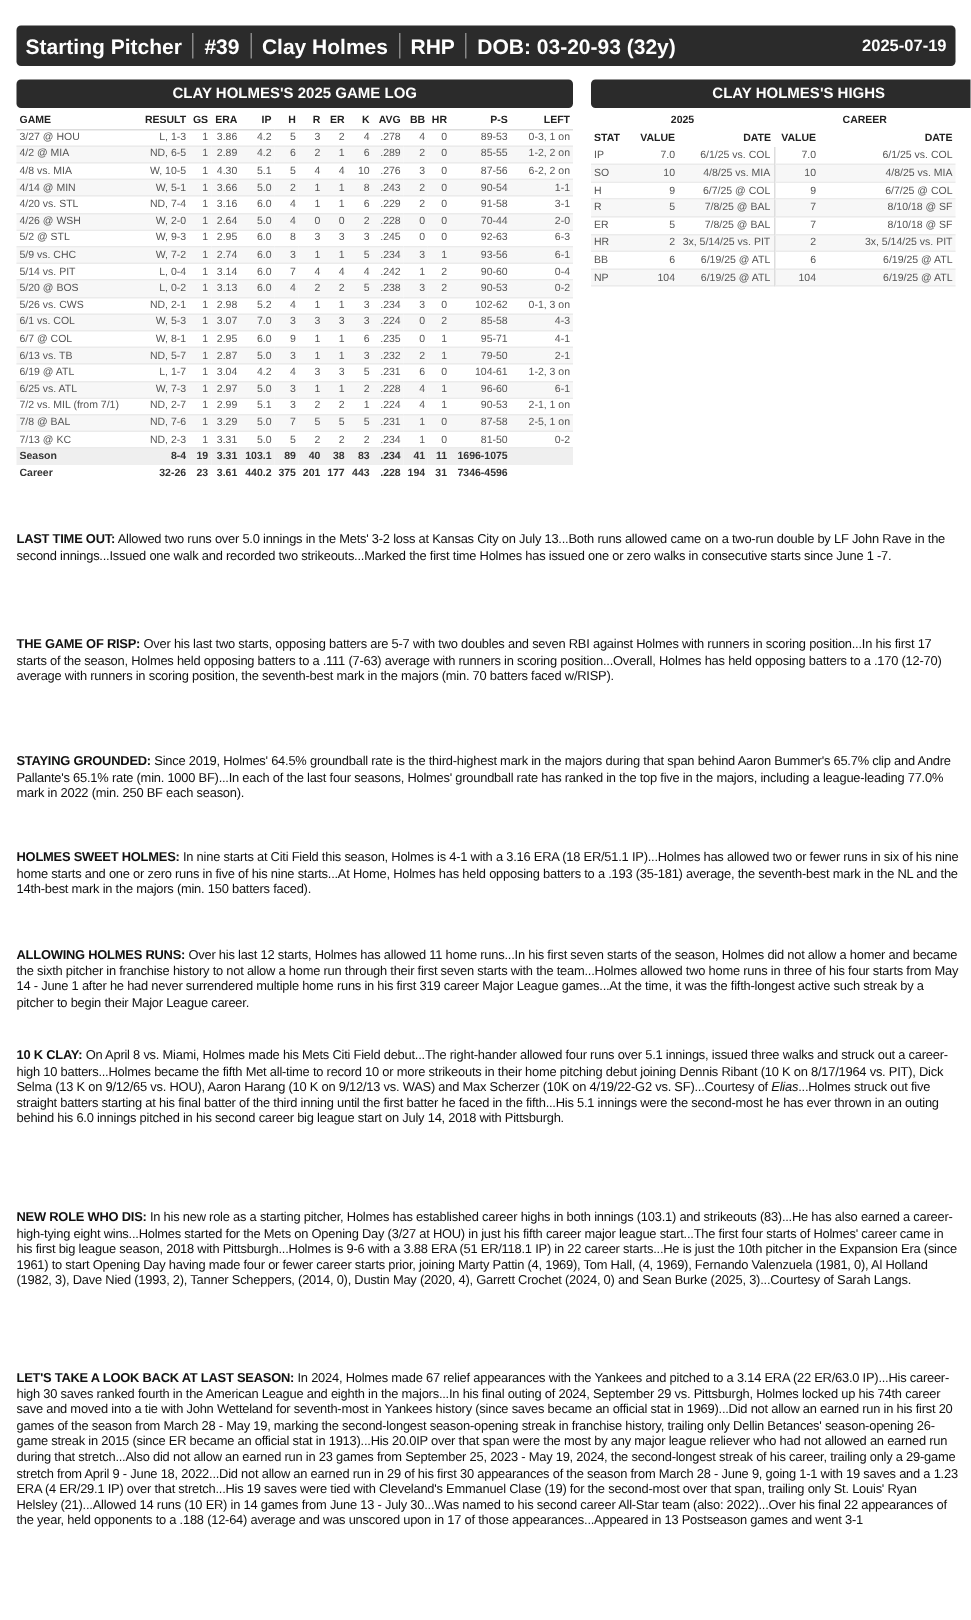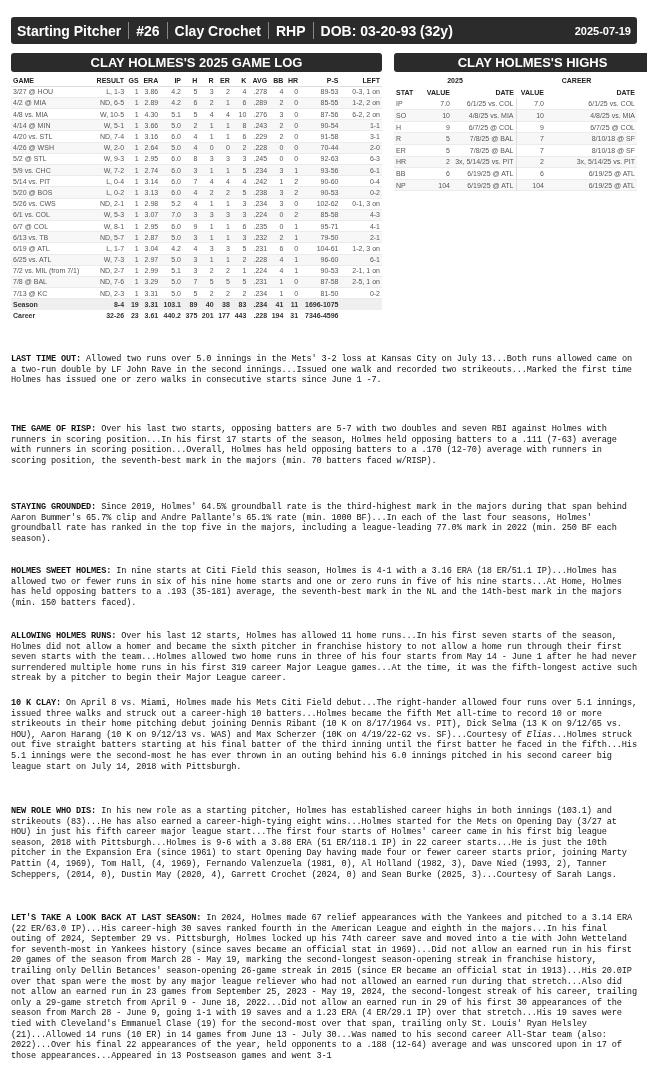--- a/index.html
+++ b/index.html
@@ -11,21 +11,21 @@
     background: #2b2b2b; border-radius: 3px; color: #fff;
     display: flex; align-items: center; padding: 0 6px;
     font-family: "Liberation Sans", sans-serif; font-weight: bold; font-size: 14px;
   }
   .topbar .seg { white-space: nowrap; }
   .topbar .sep { width: 1px; height: 17px; background: #888; margin: 0 7px; }
   .topbar .date { margin-left: auto; font-size: 11px; text-align: right; }
 
   .section-head {
     position: absolute; height: 19px; background: #2b2b2b; border-radius: 3px;
-    color: #fff; font-weight: bold; font-size: 13px;
+    color: #fff; font-weight: bold; font-size: 10px;
     display: flex; align-items: center; justify-content: center;
   }
   #log-head { left: 11px; top: 53px; width: 371px; }
   #highs-head { left: 394px; top: 53px; width: 277px; text-align: right; }
 
   table { border-collapse: collapse; font-size: 7px; color: #555; }
   th { font-weight: bold; color: #222; font-size: 7px; }
 
   #game-log { position: absolute; left: 11px; top: 75px; width: 371px; }
   #game-log th, #game-log td { height: 11.2px; padding: 0 2px; white-space: nowrap; }
@@ -39,33 +39,33 @@
 
   #highs { position: absolute; left: 394px; top: 75px; width: 243px; }
   #highs th, #highs td { height: 11.6px; padding: 0 2px; white-space: nowrap; }
   #highs tbody tr { border-bottom: 1px solid #ebebeb; }
   #highs tbody tr:nth-child(even) { background: #f7f7f7; }
   #highs .r { text-align: right; }
   #highs .l { text-align: left; }
   #highs .c { text-align: center; }
   #highs td.split { border-left: 1px solid #ddd; }
 
-  .notes { position: absolute; left: 11px; width: 628px; font-size: 8.6px; line-height: 10.6px; color: #111; letter-spacing: -0.15px; font-family: Liberation Mono, monospace; }
+  .notes { position: absolute; left: 11px; width: 628px; font-size: 8.6px; line-height: 10.6px; color: #111; letter-spacing: -0.15px; }
   .notes b { font-weight: bold; }
   .notes i { font-style: italic; text-align: right; }
 </style>
 </head>
 <body>
 
 <div class="topbar">
   <span class="seg">Starting Pitcher</span>
   <span class="sep"></span>
-  <span class="seg">#26</span>
+  <span class="seg">#39</span>
   <span class="sep"></span>
-  <span class="seg">Clay Crochet</span>
+  <span class="seg">Clay Holmes</span>
   <span class="sep"></span>
   <span class="seg">RHP</span>
   <span class="sep"></span>
   <span class="seg">DOB: 03-20-93 (32y)</span>
   <span class="seg date">2025-07-19</span>
 </div>
 
 <div class="section-head" id="log-head">CLAY HOLMES'S 2025 GAME LOG</div>
 <div class="section-head" id="highs-head">CLAY HOLMES'S HIGHS</div>
 

